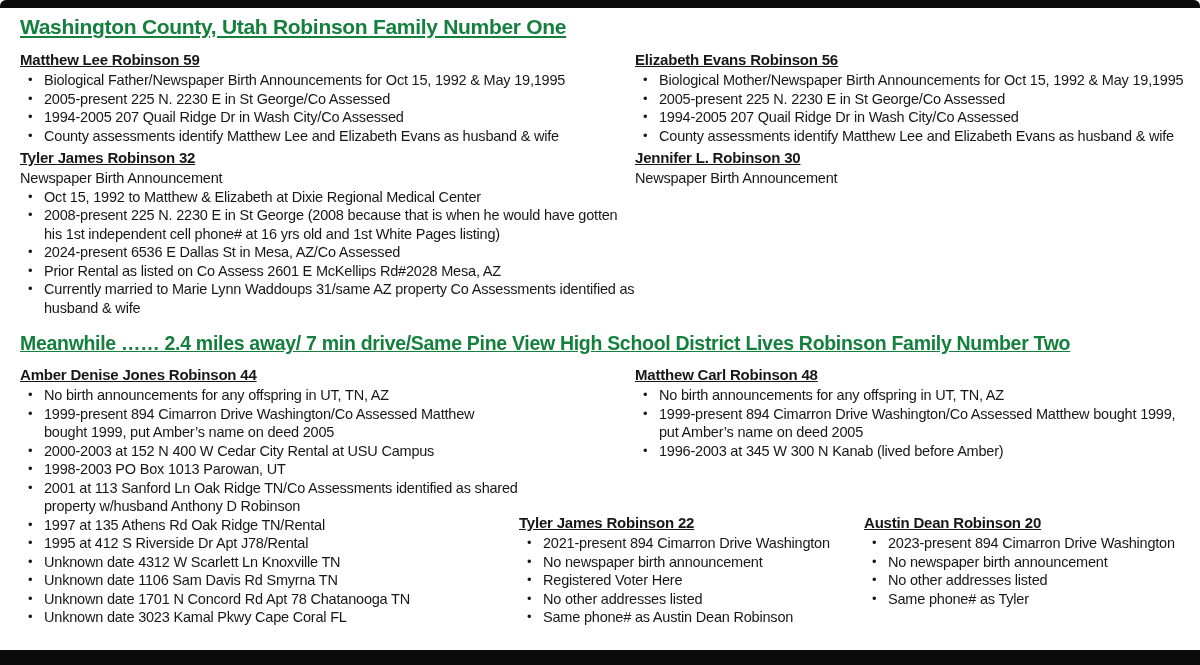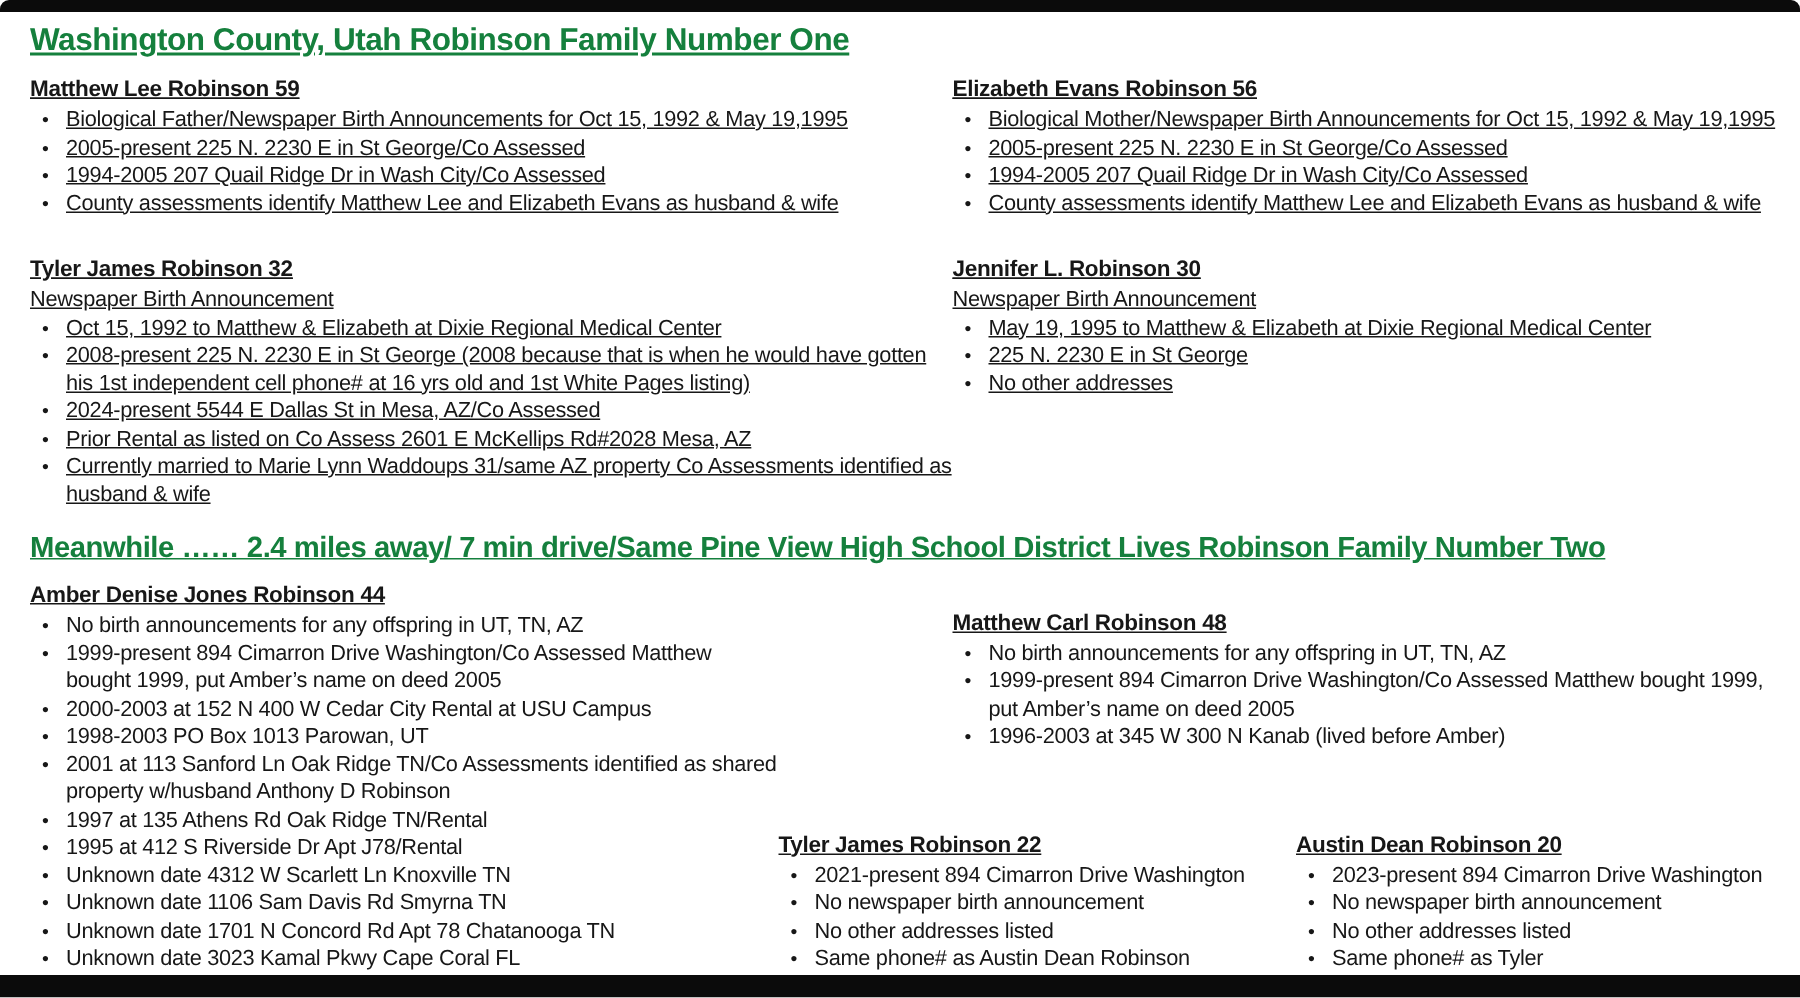--- a/index.html
+++ b/index.html
@@ -64,27 +64,26 @@
   .person li::before {
     content:"\2022";
     position:absolute;
     left:8px;
     font-size:13px;
   }
   
   .family-one {
     display:grid;
     grid-template-columns:615px 1fr;
-    row-gap:25px;
-    text-decoration:underline;
+    row-gap:3px;
   }
   
   .family-two {
     display:flex;
-    align-items:flex-end;
+    align-items:center;
   }
   .ft-left { width:499px; flex:0 0 499px; }
   .ft-right { flex:1; display:flex; flex-direction:column; }
   .ft-matthew { margin-left:116px; }
   .ft-row {
     display:flex;
     margin-top:53px;
   }
   .ft-tyler { width:345px; flex:0 0 345px; }
   .ft-austin { flex:1; }
@@ -119,34 +118,29 @@
           <li>County assessments identify Matthew Lee and Elizabeth Evans as husband &amp; wife</li>
         </ul>
     </section>
 
     <section class="person">
       <h2>Tyler James Robinson 32</h2>
       <div class="subtitle">Newspaper Birth Announcement</div>
       <ul>
           <li>Oct 15, 1992 to Matthew &amp; Elizabeth at Dixie Regional Medical Center</li>
           <li>2008-present 225 N. 2230 E in St George (2008 because that is when he would have gotten his 1st independent cell phone# at 16 yrs old and 1st White Pages listing)</li>
-          <li>2024-present 5544 E Dallas St in Mesa, AZ/Co Assessed</li>
+          <li>2024-present 6536 E Dallas St in Mesa, AZ/Co Assessed</li>
           <li>Prior Rental as listed on Co Assess 2601 E McKellips Rd#2028 Mesa, AZ</li>
           <li>Currently married to Marie Lynn Waddoups 31/same AZ property Co Assessments identified as husband &amp; wife</li>
         </ul>
     </section>
 
     <section class="person">
       <h2>Jennifer L. Robinson 30</h2>
       <div class="subtitle">Newspaper Birth Announcement</div>
-      <ul>
-          <li>May 19, 1995 to Matthew &amp; Elizabeth at Dixie Regional Medical Center</li>
-          <li>225 N. 2230 E in St George</li>
-          <li>No other addresses</li>
-        </ul>
     </section>
 
   </div>
 
   <h1 class="red-heading divider-title">Meanwhile ……  2.4 miles away/ 7 min drive/Same Pine View High School District Lives Robinson Family Number Two</h1>
 
   <div class="family-two">
 
     <section class="person ft-left">
       <h2>Amber Denise Jones Robinson 44</h2>
@@ -176,20 +170,21 @@
           </ul>
       </section>
 
       <div class="ft-row">
 
         <section class="person ft-tyler">
           <h2>Tyler James Robinson 22</h2>
           <ul>
               <li>2021-present 894 Cimarron Drive Washington</li>
               <li>No newspaper birth announcement</li>
+              <li>Registered Voter Here</li>
               <li>No other addresses listed</li>
               <li>Same phone# as Austin Dean Robinson</li>
             </ul>
         </section>
 
         <section class="person ft-austin">
           <h2>Austin Dean Robinson 20</h2>
           <ul>
               <li>2023-present 894 Cimarron Drive Washington</li>
               <li>No newspaper birth announcement</li>

